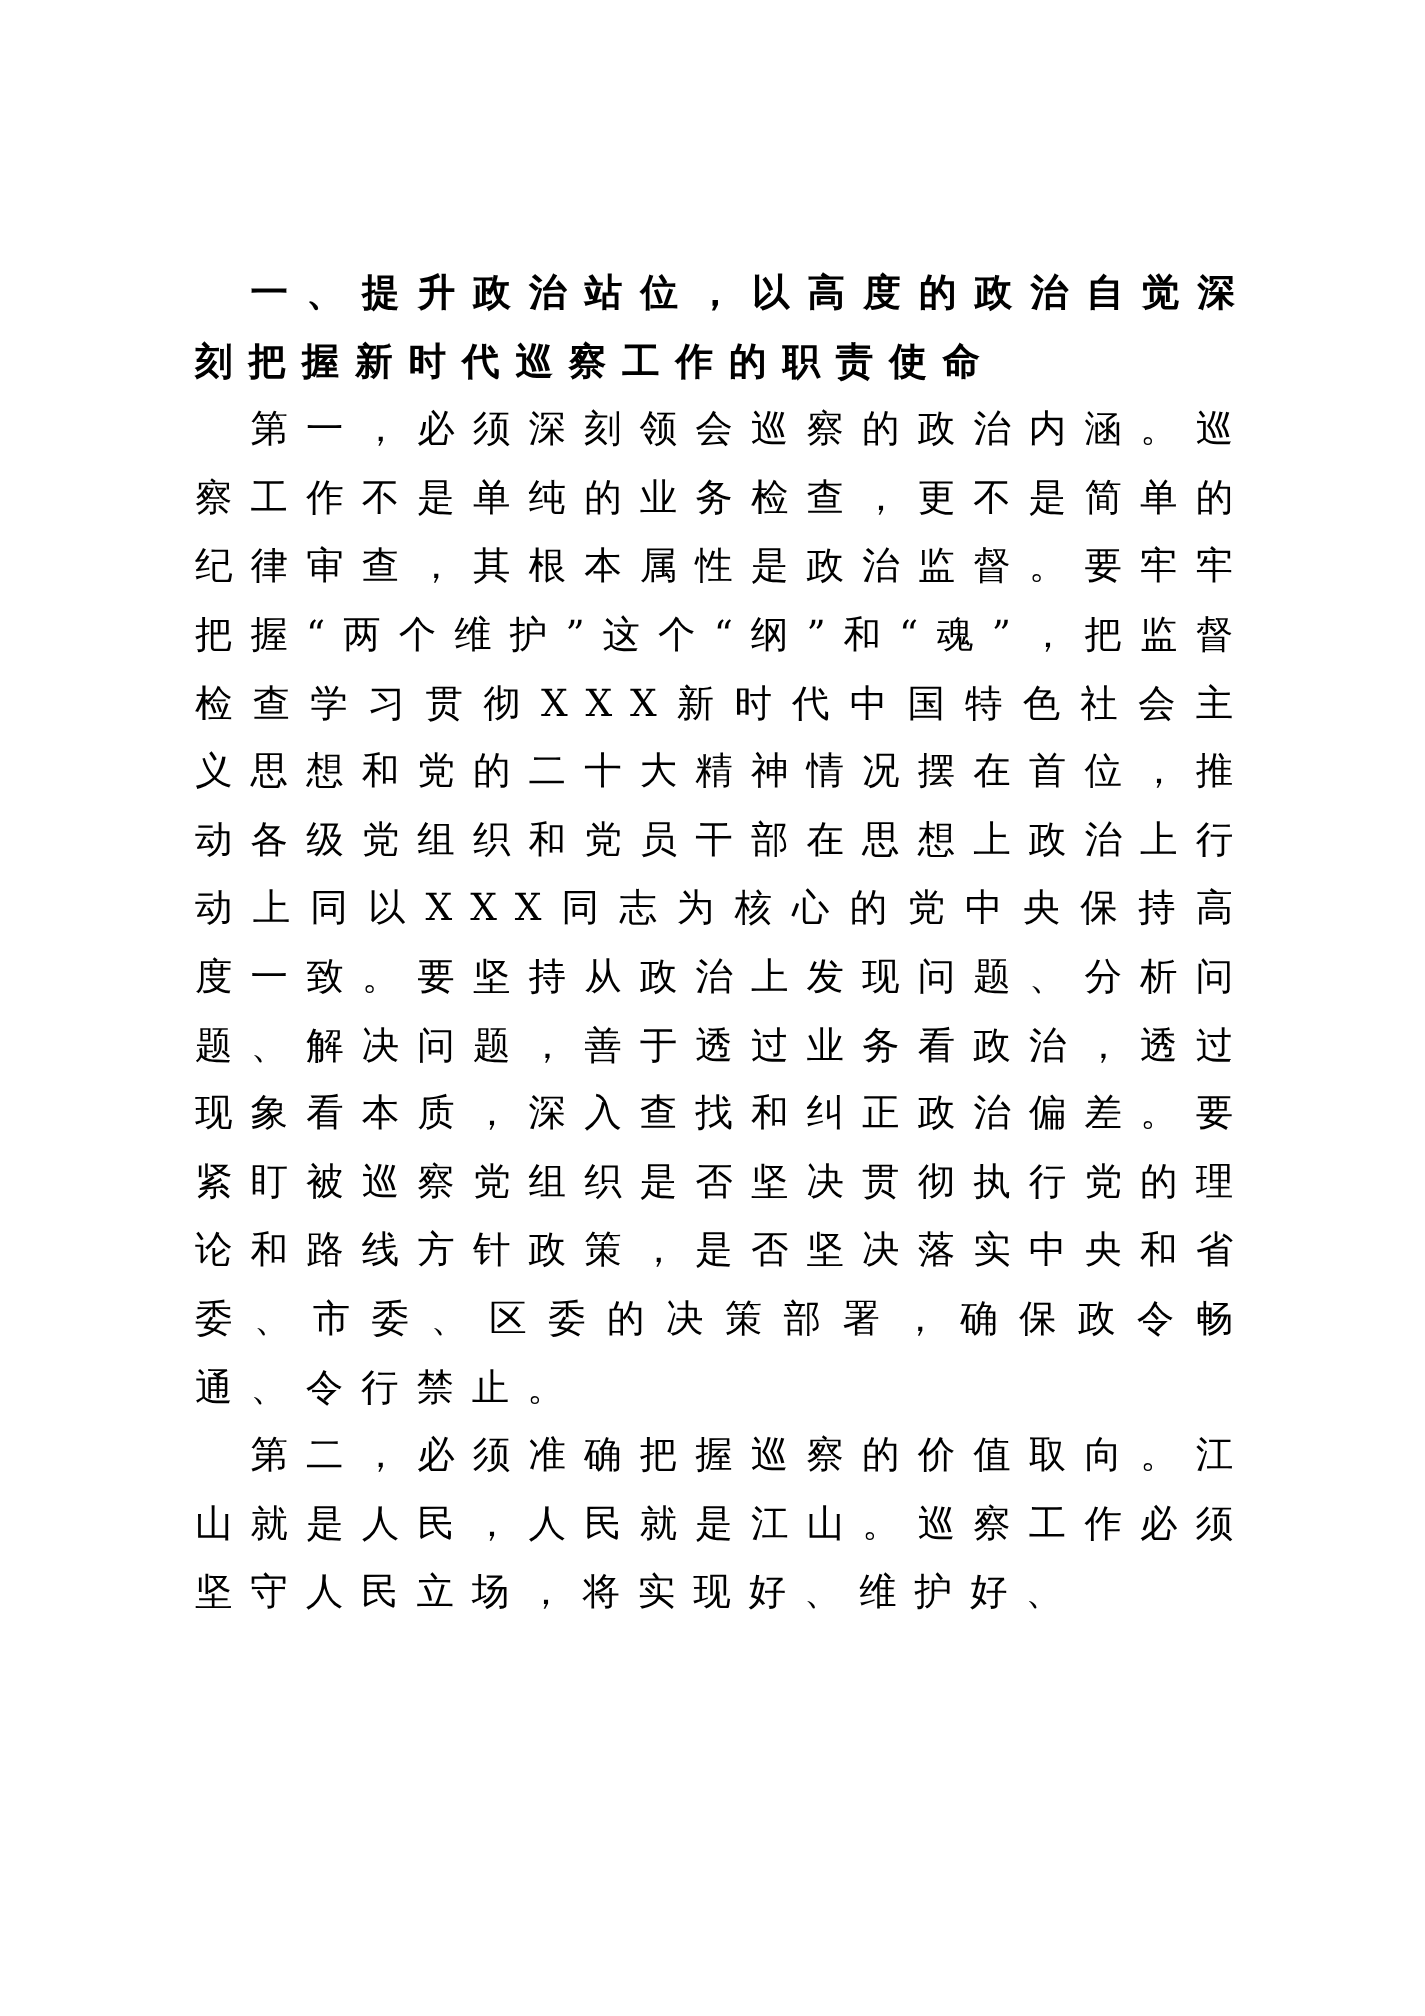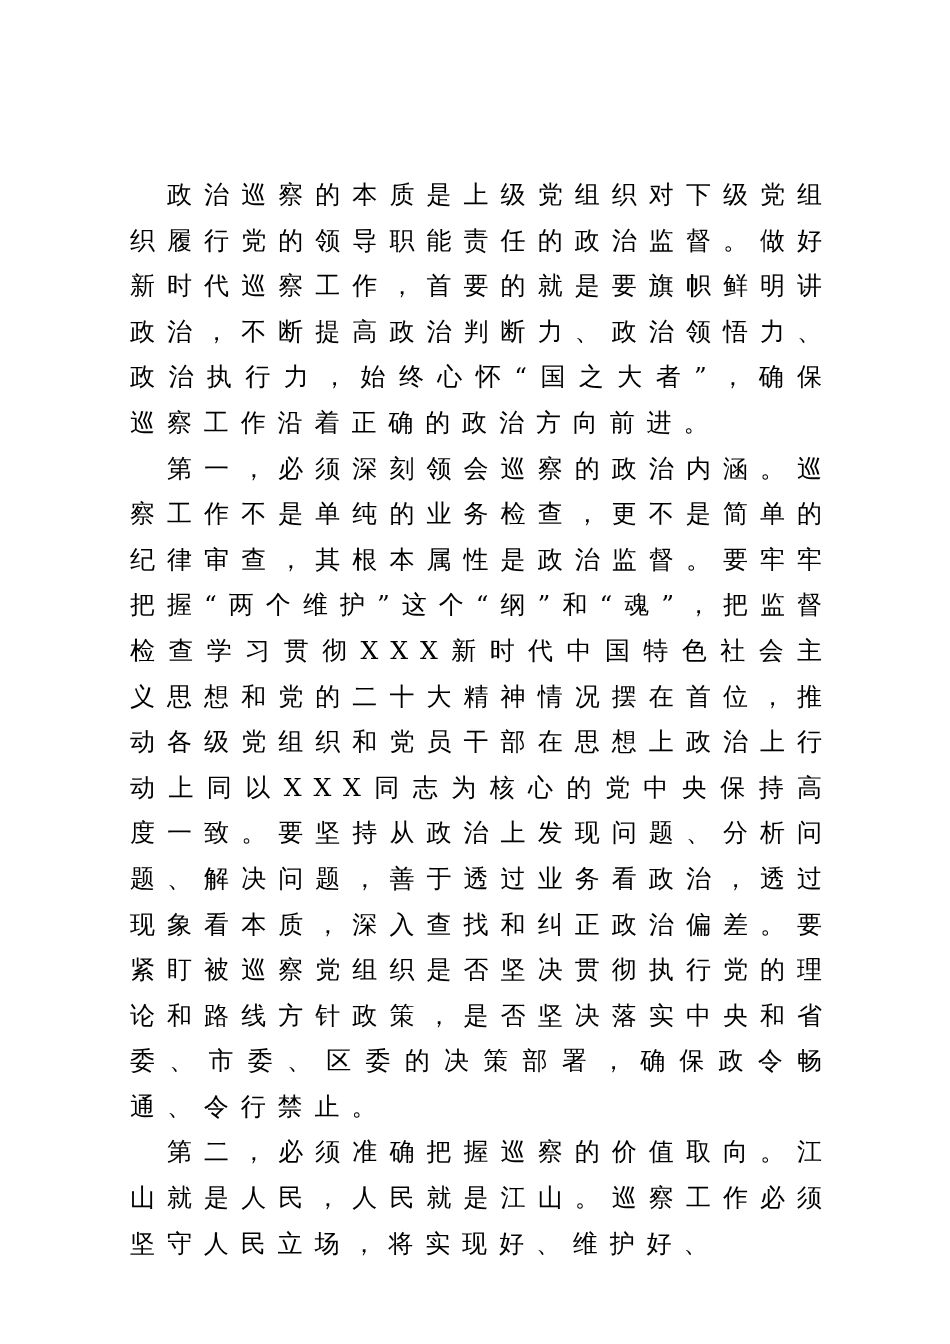--- a/index.html
+++ b/index.html
@@ -39,16 +39,16 @@
       font-family: "DejaVu Sans", "Liberation Sans", sans-serif;
       font-weight: bold;
       text-indent: 37px;
       letter-spacing: 10.6px;
     }
   </style>
 </head>
 <body>
 
 <div class="page">
-  <p class="para indent">政治巡察的本质是上级党组织对下级党组织履行党的领导职能责任的政治监督。做好新时代巡察工作，首要的就是要旗帜鲜明讲政治，不断提高政治判断力、政治领悟力、政治执行力，始终心怀“国之大者”，确保巡察工作沿着正确的政治方向前进。</p>
+  <p class="heading">一、提升政治站位，以高度的政治自觉深刻把握新时代巡察工作的职责使命</p>
   <p class="para indent">第一，必须深刻领会巡察的政治内涵。巡察工作不是单纯的业务检查，更不是简单的纪律审查，其根本属性是政治监督。要牢牢把握“两个维护”这个“纲”和“魂”，把监督检查学习贯彻XXX新时代中国特色社会主义思想和党的二十大精神情况摆在首位，推动各级党组织和党员干部在思想上政治上行动上同以XXX同志为核心的党中央保持高度一致。要坚持从政治上发现问题、分析问题、解决问题，善于透过业务看政治，透过现象看本质，深入查找和纠正政治偏差。要紧盯被巡察党组织是否坚决贯彻执行党的理论和路线方针政策，是否坚决落实中央和省委、市委、区委的决策部署，确保政令畅通、令行禁止。</p>
   <p class="para indent">第二，必须准确把握巡察的价值取向。江山就是人民，人民就是江山。巡察工作必须坚守人民立场，将实现好、维护好、</p>
 </div>
 
 </body></html>

